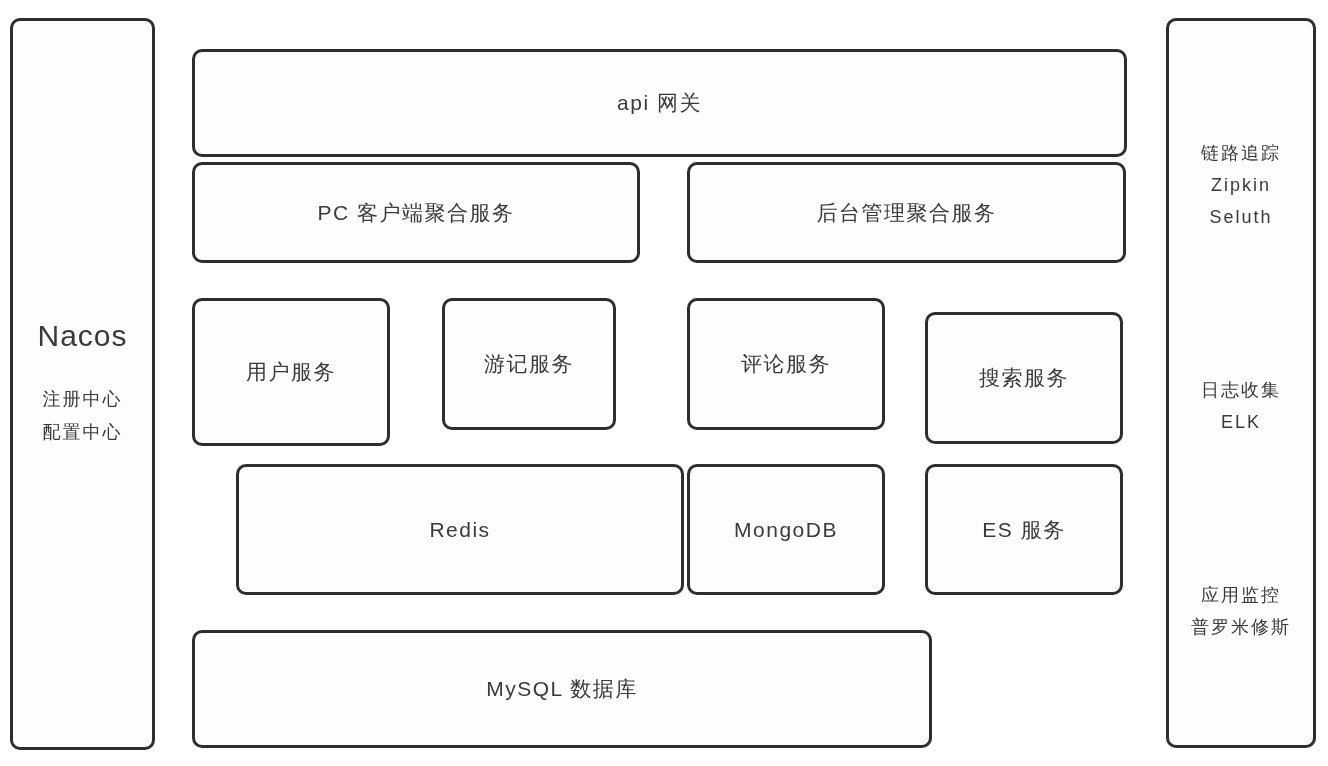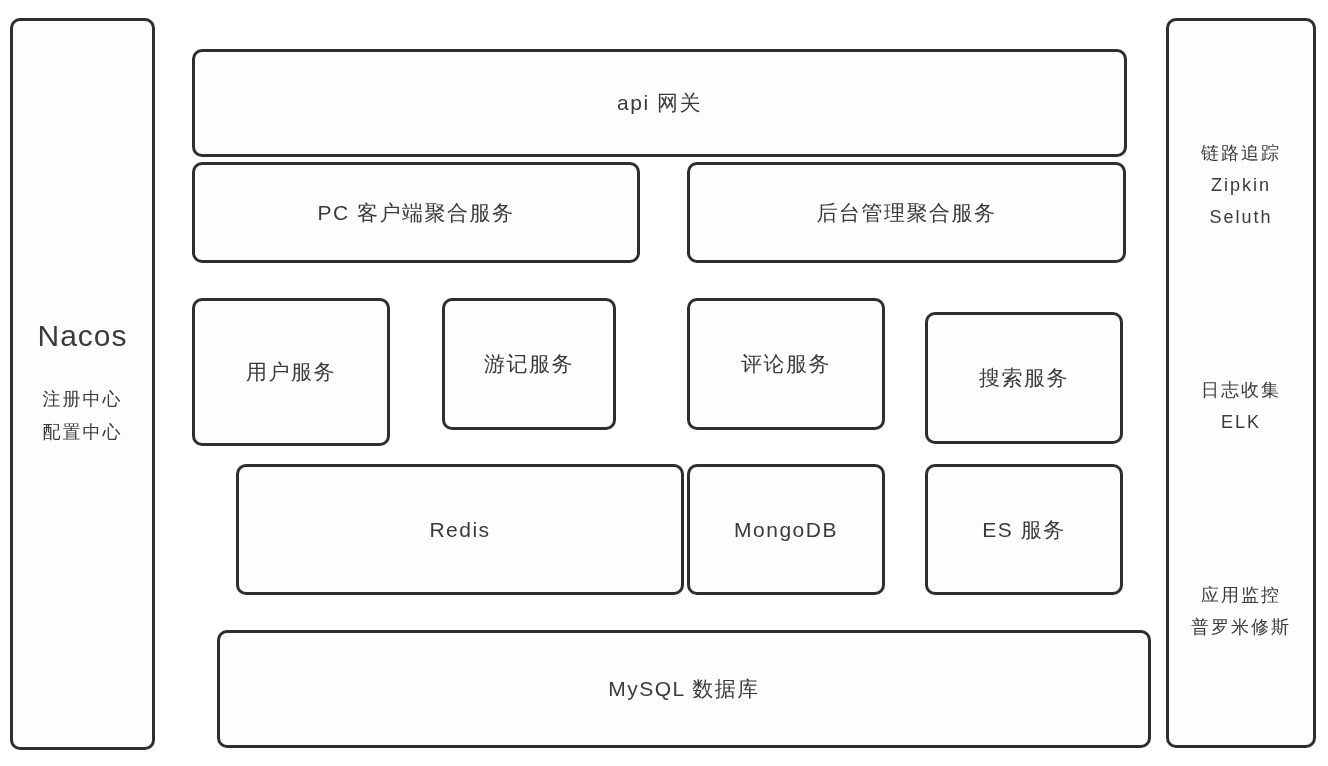--- a/index.html
+++ b/index.html
@@ -36,21 +36,21 @@
   .gateway   { left: 192px; top: 22px;  width: 935px; height: 108px; margin-top: 27px; }
   .pc-agg    { left: 192px; top: 162px; width: 448px; height: 101px; }
   .admin-agg { left: 687px; top: 162px; width: 439px; height: 101px; }
   .svc-user    { left: 192px; top: 298px; width: 198px; height: 148px; }
   .svc-travel  { left: 442px; top: 298px; width: 174px; height: 132px; }
   .svc-comment { left: 687px; top: 298px; width: 198px; height: 132px; }
   .svc-search  { left: 925px; top: 312px; width: 198px; height: 132px; }
   .store-redis   { left: 192px; top: 464px; width: 448px; height: 131px; margin-left: 44px; }
   .store-mongo   { left: 687px; top: 464px; width: 198px; height: 131px; }
   .store-es      { left: 925px; top: 464px; width: 198px; height: 131px; }
-  .database  { left: 192px; top: 630px; width: 934px; height: 118px; margin-left: 25px; }
+  .database  { left: 192px; top: 630px; width: 740px; height: 118px; }
   
   .left-panel {
     left: 10px; top: 18px; width: 145px; height: 732px;
     flex-direction: column;
     justify-content: center;
   }
   .panel-title {
     font-size: 30px;
     letter-spacing: 1px;
     margin-bottom: 30px;

